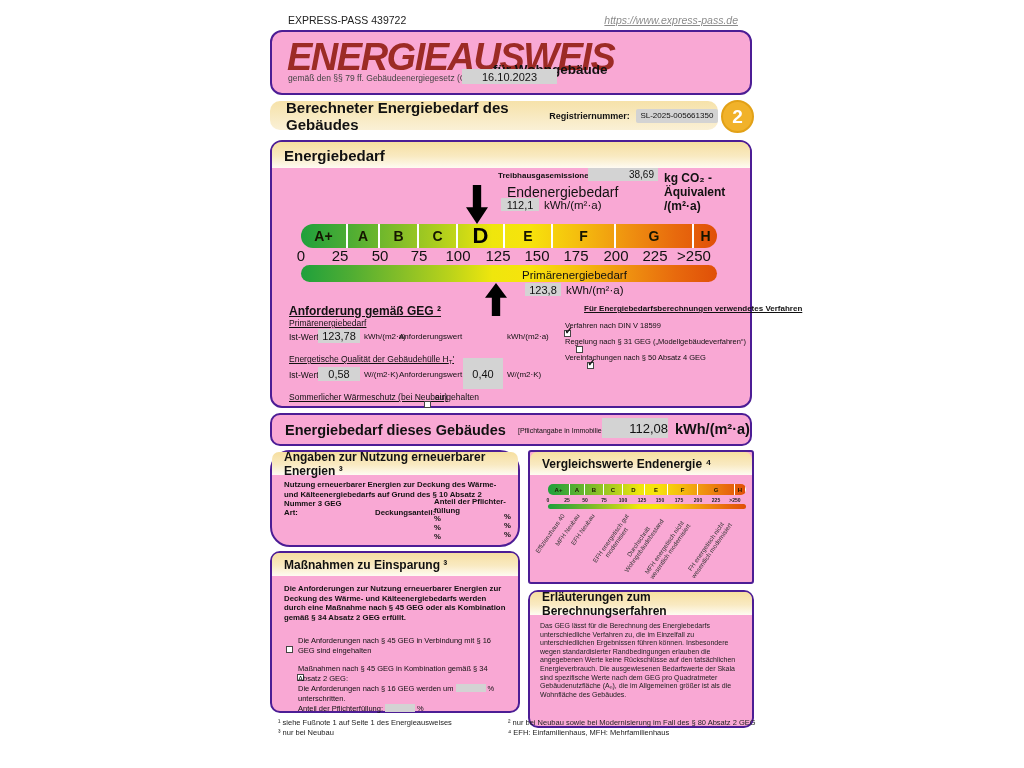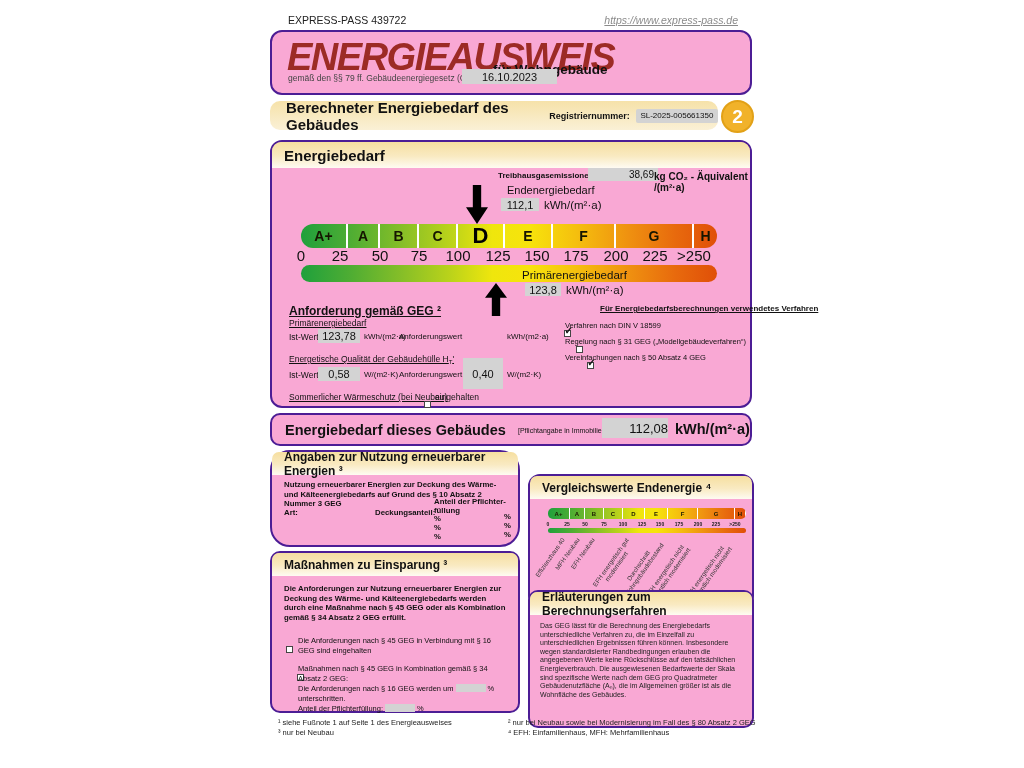--- a/index.html
+++ b/index.html
@@ -68,24 +68,24 @@
   <div class="badge">2</div>
 
   <div class="gold-box" style="left:270px;top:140px;width:482px;height:268px;">
     <div class="box-header" style="height:26px;font-size:15px;">
       <span>Energiebedarf</span>
     </div>
 
     
     <span class="abs b" style="left:226px;top:29px;font-size:8px;">Treibhausgasemissionen</span>
     <div class="gray-field abs" style="left:316px;top:26px;width:70px;height:13px;font-size:10px;justify-content:flex-end;padding-right:4px;">38,69</div>
-    <span class="abs b" style="left:382px;top:29px;font-size:10px;">kg CO₂ - Äquivalent /(m²·a)</span>
-
-    
-    <span class="abs" style="left:235px;top:42px;font-size:11px;">Endenergiebedarf</span>
+    <span class="abs b" style="left:392px;top:29px;font-size:12px;">kg CO₂ - Äquivalent /(m²·a)</span>
+
+    
+    <span class="abs" style="left:235px;top:42px;font-size:14px;">Endenergiebedarf</span>
     <div class="gray-field abs" style="left:229px;top:56px;width:38px;height:13px;font-size:11px;justify-content:center;">112,1</div>
     <span class="abs" style="left:272px;top:57px;font-size:11.5px;">kWh/(m²·a)</span>
     <div class="arrow-down" style="left:194px;top:43px;"></div>
 
     
     <div class="bar" style="left:29px;top:82px;width:416px;height:24px;">
       <div class="band" style="left:0;width:47px;">
           <span>A+</span>
         </div>
       <div class="band" style="left:47px;width:32px;">
@@ -154,21 +154,21 @@
     <span class="abs" style="left:92px;top:228px;font-size:8px;">W/(m2·K)</span>
     <span class="abs" style="left:127px;top:228px;font-size:8px;">Anforderungswert</span>
     <div class="gray-field abs" style="left:191px;top:225px;width:40px;height:14px;font-size:11px;justify-content:center;">0,40</div>
     <span class="abs" style="left:235px;top:228px;font-size:8px;">W/(m2·K)</span>
 
     <span class="abs u" style="left:17px;top:250px;font-size:8.5px;">Sommerlicher Wärmeschutz (bei Neubau)</span>
     <span class="cb abs" style="left:152px;top:251px;"><span class="mark"></span></span>
     <span class="abs" style="left:163px;top:250px;font-size:8.5px;">eingehalten</span>
 
     
-    <span class="abs b u" style="left:296px;top:162px;font-size:8px;white-space:nowrap;padding-left:32px;">Für Energiebedarfsberechnungen verwendetes Verfahren</span>
+    <span class="abs b u" style="left:280px;top:162px;font-size:8px;white-space:nowrap;padding-left:32px;">Für Energiebedarfsberechnungen verwendetes Verfahren</span>
 
     <span class="cb abs" style="left:281px;top:180px;"><span class="mark">✓</span></span>
     <span class="abs" style="left:293px;top:179px;font-size:7.5px;white-space:nowrap;">Verfahren nach DIN V 18599</span>
 
     <span class="cb abs" style="left:281px;top:196px;"><span class="mark"></span></span>
     <span class="abs" style="left:293px;top:195px;font-size:7.5px;white-space:nowrap;">Regelung nach § 31 GEG („Modellgebäudeverfahren“)</span>
 
     <span class="cb abs" style="left:281px;top:212px;"><span class="mark">✓</span></span>
     <span class="abs" style="left:293px;top:211px;font-size:7.5px;white-space:nowrap;">Vereinfachungen nach § 50 Absatz 4 GEG</span>
   </div>
@@ -205,21 +205,21 @@
     <span class="cb abs" style="left:14px;top:85px;"><span class="mark"></span></span>
     <div class="abs" style="left:26px;top:83px;width:208px;font-size:7.5px;line-height:10px;">Die Anforderungen nach § 45 GEG in Verbindung mit § 16 GEG sind eingehalten</div>
     <span class="cb abs" style="left:14px;top:113px;"><span class="mark"></span></span>
     <div class="abs" style="left:26px;top:111px;width:212px;font-size:7.5px;line-height:10px;">
       <div>Maßnahmen nach § 45 GEG in Kombination gemäß § 34 Absatz 2 GEG:</div>
       <div><span>Die Anforderungen nach § 16 GEG werden um</span><span class="small-field"></span><span>% unterschritten.</span></div>
       <div><span>Anteil der Pflichterfüllung:</span><span class="small-field"></span><span>%</span></div>
     </div>
   </div>
 
-  <div class="gold-box" style="left:528px;top:450px;width:226px;height:134px;border-radius:12px;margin-top:24px;">
+  <div class="gold-box" style="left:528px;top:450px;width:226px;height:134px;border-radius:3px;">
     <div class="box-header" style="height:23px;font-size:12px;border-radius:7px 7px 0 0;">
       <span>Vergleichswerte Endenergie ⁴</span>
     </div>
     <div class="mini-bar" style="left:18px;top:32px;width:198px;height:11px;">
       <div class="band" style="left:0;width:22px;">
           <span>A+</span>
         </div>
       <div class="band" style="left:22px;width:15px;">
           <span>A</span>
         </div>

